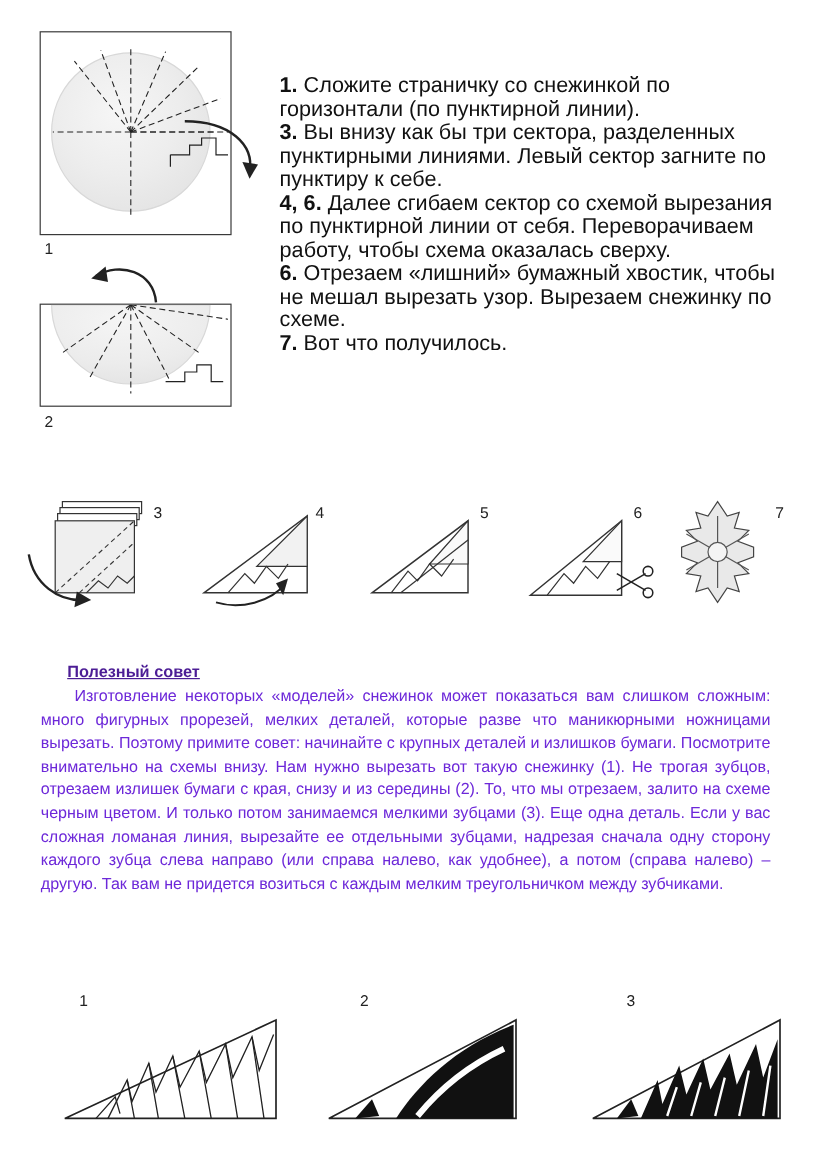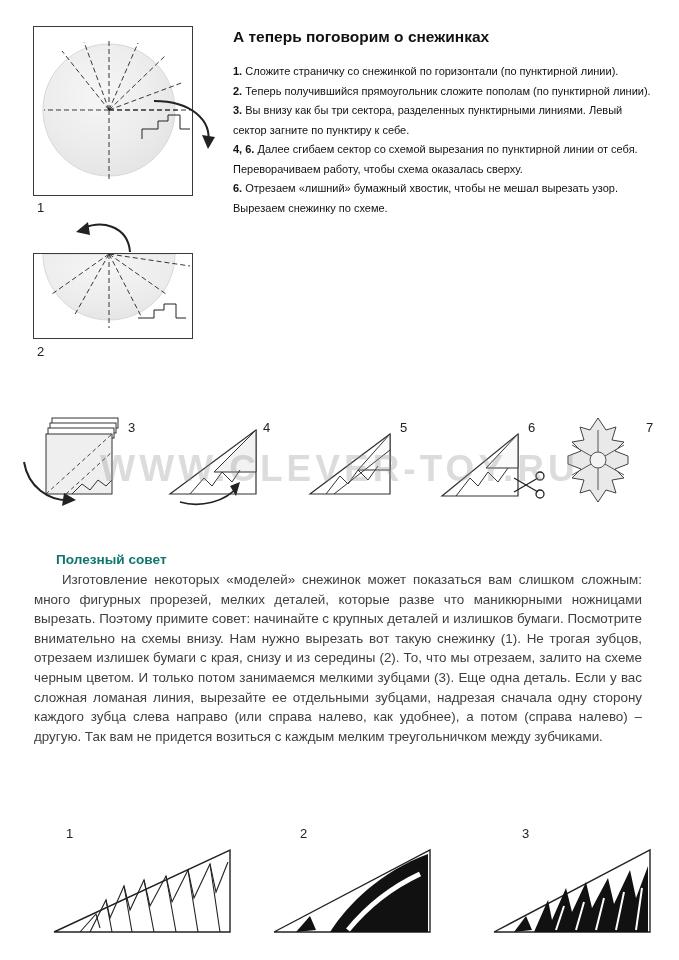--- a/index.html
+++ b/index.html
@@ -53,21 +53,21 @@
     width: 420px;
     font-size: 15.5px;
     font-weight: bold;
     color: #111;
   }
 
   .steps {
     position: absolute;
     left: 233px; top: 62px;
     width: 424px;
-    font-size: 11px;
+    font-size: 18px;
     line-height: 19.5px;
     color: #111;
   }
   .steps p { margin: 0 0 0 0; }
   .steps b { font-weight: bold; }
 
   
   .mid-row {
     position: absolute;
     left: 0; top: 400px;
@@ -93,30 +93,31 @@
     pointer-events: none;
     white-space: nowrap;
   }
 
   
   .advice-title {
     position: absolute;
     left: 56px; top: 552px;
     font-size: 13.6px;
     font-weight: bold;
-    color: #0f766e;
+    color: #4c1d95;
+    text-decoration: underline;
   }
   .advice-body {
     position: absolute;
     left: 34px; top: 570px;
     width: 608px;
     font-size: 13.4px;
     line-height: 19.6px;
     text-align: justify;
-    color: #404040;
+    color: #6d28d9;
   }
   .advice-body p { margin: 0; text-indent: 28px; }
 
   
   .bottom-row {
     position: absolute;
     left: 0; top: 826px;
     width: 679px;
     height: 120px;
   }
@@ -194,28 +195,27 @@
         </g>
       </svg>
     </div>
     <div class="fig-label lbl2">2</div>
 
     <svg class="arrow-2" style="position:absolute;left:72px;top:216px;width:70px;height:42px" viewBox="0 0 70 42">
       <path d="M58 36 C 56 10, 28 2, 8 14" stroke="#222" stroke-width="2" fill="none"></path>
       <polygon points="4,16 16,6 18,19" fill="#222"></polygon>
     </svg>
 
-    <div class="heading">А теперь поговорим о снежинках</div>
 
     <div class="steps">
       <p><b>1.</b><span> Сложите страничку со снежинкой по горизонтали (по пунктирной линии).</span></p>
-      <p><b>2.</b><span> Теперь получившийся прямоугольник сложите пополам (по пунктирной линии).</span></p>
       <p><b>3.</b><span> Вы внизу как бы три сектора, разделенных пунктирными линиями. Левый сектор загните по пунктиру к себе.</span></p>
       <p><b>4, 6.</b><span> Далее сгибаем сектор со схемой вырезания по пунктирной линии от себя. Переворачиваем работу, чтобы схема оказалась сверху.</span></p>
       <p><b>6.</b><span> Отрезаем «лишний» бумажный хвостик, чтобы не мешал вырезать узор. Вырезаем снежинку по схеме.</span></p>
+      <p><b>7.</b><span> Вот что получилось.</span></p>
     </div>
   </div>
 
   <div class="mid-row">
 
     <svg style="position:absolute;left:20px;top:10px;" width="120" height="100" viewBox="0 0 120 100">
       <g fill="#ffffff" stroke="#333" stroke-width="1">
         <rect x="32" y="8" width="66" height="10"></rect>
         <rect x="30" y="13" width="66" height="10"></rect>
         <rect x="28" y="18" width="66" height="10"></rect>
@@ -278,21 +278,20 @@
           <line x1="0" y1="-30" x2="0" y2="30"></line>
           <line x1="-26" y1="-15" x2="26" y2="15"></line>
           <line x1="-26" y1="15" x2="26" y2="-15"></line>
           <circle cx="0" cy="0" r="8" fill="#f4f4f4"></circle>
         </g>
       </g>
     </svg>
     <div class="mid-num" style="left:646px;top:20px;">7</div>
   </div>
 
-  <div class="watermark">WWW.CLEVER-TOY.RU</div>
 
   <div class="advice-title">Полезный совет</div>
   <div class="advice-body">
     <p>Изготовление некоторых «моделей» снежинок может показаться вам слишком сложным: много фигурных прорезей, мелких деталей, которые разве что маникюрными ножницами вырезать. Поэтому примите совет: начинайте с крупных деталей и излишков бумаги. Посмотрите внимательно на схемы внизу. Нам нужно вырезать вот такую снежинку (1). Не трогая зубцов, отрезаем излишек бумаги с края, снизу и из середины (2). То, что мы отрезаем, залито на схеме черным цветом. И только потом занимаемся мелкими зубцами (3). Еще одна деталь. Если у вас сложная ломаная линия, вырезайте ее отдельными зубцами, надрезая сначала одну сторону каждого зубца слева направо (или справа налево, как удобнее), а потом (справа налево) – другую. Так вам не придется возиться с каждым мелким треугольничком между зубчиками.</p>
   </div>
 
   <div class="bottom-row">
     <div class="bot-num" style="left:66px;top:0px;">1</div>
     <div class="bot-num" style="left:300px;top:0px;">2</div>
     <div class="bot-num" style="left:522px;top:0px;">3</div>

